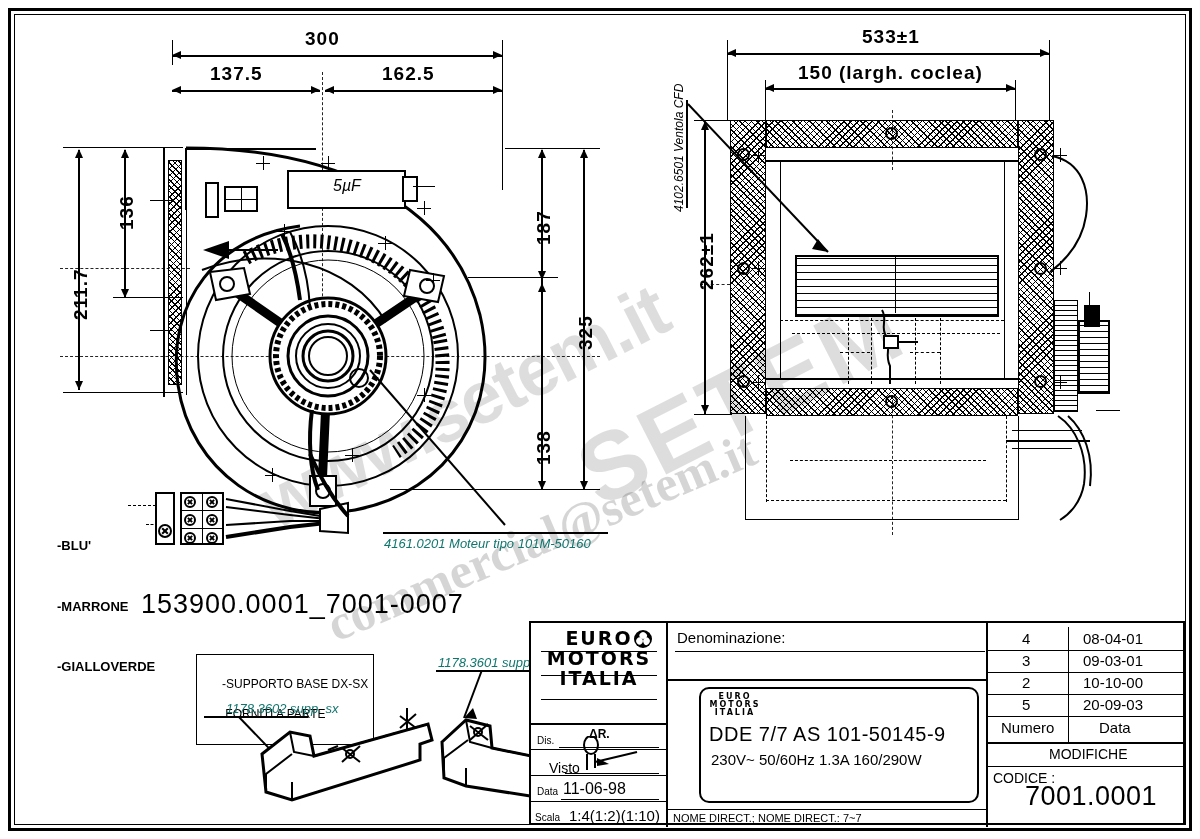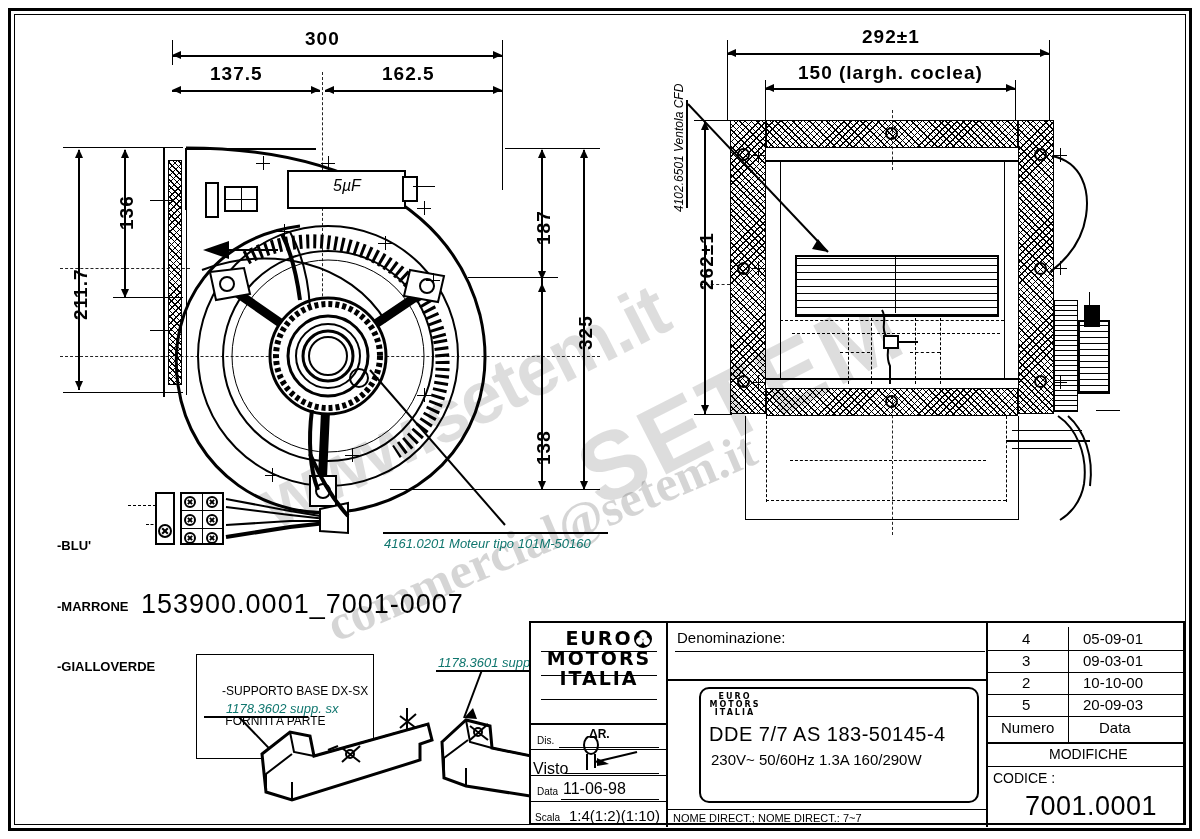--- a/index.html
+++ b/index.html
@@ -60,21 +60,21 @@
   .plate{position:absolute;border:2px solid #000;border-radius:10px;background:#fff;box-sizing:border-box;}
 
   
   .wm{position:absolute;color:#000;opacity:.13;font-weight:700;white-space:nowrap;pointer-events:none;
       font-family:"Liberation Sans",sans-serif;}
   .wm2{position:absolute;color:#000;opacity:.16;font-weight:700;white-space:nowrap;pointer-events:none;
       font-family:"Liberation Serif",serif;}
 
   .bigcode{position:absolute;font-size:27px;letter-spacing:1px;color:#000;font-family:"Liberation Sans",sans-serif;}
 
-  .boxlabel{position:absolute;border:1px solid #000;padding:14px 5px;font-size:12px;line-height:1.25;background:#fff;white-space:pre;}
+  .boxlabel{position:absolute;border:1px solid #000;padding:7px 5px;font-size:12px;line-height:1.25;background:#fff;white-space:pre;}
 
   .legend{position:absolute;font-size:13px;line-height:1.55;white-space:pre;font-weight:700;}
 
   .term{position:absolute;border:2px solid #000;box-sizing:border-box;background:#fff;}
   .screw{position:absolute;border:2px solid #000;border-radius:50%;box-sizing:border-box;}
   .screw:before,.screw:after{content:"";position:absolute;background:#000;}
   .screw:before{left:50%;top:1px;bottom:1px;width:2px;margin-left:-1px;transform:rotate(45deg);}
   .screw:after{top:50%;left:1px;right:1px;height:2px;margin-top:-1px;transform:rotate(45deg);}
 
   .ctr{position:absolute;}
@@ -256,21 +256,21 @@
     <div class="bigcode" style="left:141px;top:589px;">153900.0001_7001-0007</div>
   </div>
 
   <div>
 
     <div class="ln h2" style="left:727px;top:53px;width:322px;"></div>
     <div class="ar-l" style="left:727px;top:49px;"></div>
     <div class="ar-r" style="left:1040px;top:49px;"></div>
     <div class="ln v" style="left:727px;top:40px;height:80px;"></div>
     <div class="ln v" style="left:1049px;top:40px;height:80px;"></div>
-    <div class="dim dim-h" style="left:862px;top:26px;">292±1</div>
+    <div class="dim dim-h" style="left:862px;top:26px;">533±1</div>
 
     <div class="ln h2" style="left:765px;top:88px;width:250px;"></div>
     <div class="ar-l" style="left:765px;top:84px;"></div>
     <div class="ar-r" style="left:1006px;top:84px;"></div>
     <div class="ln v" style="left:765px;top:80px;height:40px;"></div>
     <div class="ln v" style="left:1015px;top:80px;height:40px;"></div>
     <div class="dim dim-h" style="left:798px;top:62px;">150 (largh. coclea)</div>
 
     <div class="ln v2" style="left:704px;top:122px;height:292px;"></div>
     <div class="ar-u" style="left:701px;top:121px;"></div>
@@ -431,21 +431,21 @@
     <div class="ln v2" style="left:135px;top:0;height:204px;"></div>
 
     <div class="ln h" style="left:0;top:126px;width:135px;"></div>
     <div class="ln h" style="left:0;top:152px;width:135px;"></div>
     <div class="ln h" style="left:0;top:178px;width:135px;"></div>
 
     <div class="tb-t" style="left:6px;top:112px;font-size:10px;">Dis.</div>
     <div class="tb-t" style="left:58px;top:104px;font-size:12px;font-weight:700;">ΔR.</div>
     <div class="ln h" style="left:28px;top:124px;width:100px;"></div>
 
-    <div class="tb-t" style="left:2px;top:137px;font-size:16px;">Visto</div>
+    <div class="tb-t" style="left:18px;top:137px;font-size:14px;">Visto</div>
     <div class="tb-t" style="left:44px;top:134px;font-size:13px;"></div>
     <div class="ln h" style="left:34px;top:150px;width:94px;"></div>
     <svg style="position:absolute;left:48px;top:113px;" width="70" height="38">
       <ellipse cx="12" cy="9" rx="7" ry="9" fill="none" stroke="#000" stroke-width="2"></ellipse>
       <path d="M 8 18 L 8 34 M 16 18 L 16 32" stroke="#000" stroke-width="2" fill="none"></path>
       <path d="M 16 26 L 58 16" stroke="#000" stroke-width="2" fill="none"></path>
       <path d="M 18 22 L 30 28 L 18 30 Z" fill="#000"></path>
     </svg>
 
     <div class="tb-t" style="left:6px;top:163px;font-size:10px;">Data</div>
@@ -459,33 +459,33 @@
     <div class="tb-t" style="left:146px;top:6px;font-size:15px;">Denominazione:</div>
     <div class="ln h" style="left:144px;top:28px;width:310px;"></div>
     <div class="ln h2" style="left:135px;top:56px;width:320px;"></div>
 
     <div class="plate" style="left:168px;top:64px;width:280px;height:116px;">
       <div class="logo logo-l" style="left:8px;top:4px;width:52px;line-height:1.0;">
         <div style="font-size:8px;">EURO</div>
         <div style="font-size:8px;">MOTORS</div>
         <div style="font-size:8px;">ITALIA</div>
       </div>
-      <div class="tb-t" style="left:8px;top:34px;font-size:20px;letter-spacing:.5px;">DDE 7/7 AS 183-50145-4</div>
+      <div class="tb-t" style="left:8px;top:34px;font-size:20px;letter-spacing:.5px;">DDE 7/7 AS 101-50145-9</div>
       <div class="tb-t" style="left:10px;top:62px;font-size:15px;">230V~ 50/60Hz 1.3A 160/290W</div>
     </div>
 
     <div class="ln h" style="left:135px;top:186px;width:320px;"></div>
     <div class="tb-t" style="left:142px;top:189px;font-size:11px;">NOME DIRECT.; NOME DIRECT.: 7~7</div>
 
     <div class="ln v2" style="left:455px;top:0;height:204px;"></div>
 
     <div class="ln v" style="left:537px;top:4px;height:116px;"></div>
 
     <div class="tb-t" style="left:491px;top:7px;font-size:15px;">4</div>
-    <div class="tb-t" style="left:552px;top:7px;font-size:15px;">05-09-01</div>
+    <div class="tb-t" style="left:552px;top:7px;font-size:15px;">08-04-01</div>
     <div class="ln h" style="left:456px;top:27px;width:198px;"></div>
 
     <div class="tb-t" style="left:491px;top:29px;font-size:15px;">3</div>
     <div class="tb-t" style="left:552px;top:29px;font-size:15px;">09-03-01</div>
     <div class="ln h" style="left:456px;top:49px;width:198px;"></div>
 
     <div class="tb-t" style="left:491px;top:51px;font-size:15px;">2</div>
     <div class="tb-t" style="left:552px;top:51px;font-size:15px;">10-10-00</div>
     <div class="ln h" style="left:456px;top:71px;width:198px;"></div>
 
@@ -494,16 +494,16 @@
     <div class="ln h" style="left:456px;top:93px;width:198px;"></div>
 
     <div class="tb-t" style="left:470px;top:96px;font-size:15px;">Numero</div>
     <div class="tb-t" style="left:568px;top:96px;font-size:15px;">Data</div>
     <div class="ln h2" style="left:456px;top:119px;width:198px;"></div>
 
     <div class="tb-t" style="left:518px;top:123px;font-size:14px;">MODIFICHE</div>
     <div class="ln h" style="left:456px;top:143px;width:198px;"></div>
 
     <div class="tb-t" style="left:462px;top:147px;font-size:14px;">CODICE :</div>
-    <div class="tb-t" style="left:494px;top:168px;font-size:27px;letter-spacing:.5px;">7001.0001</div>
+    <div class="tb-t" style="left:494px;top:158px;font-size:27px;letter-spacing:.5px;">7001.0001</div>
   </div>
 
 </div>
 
 </body></html>

